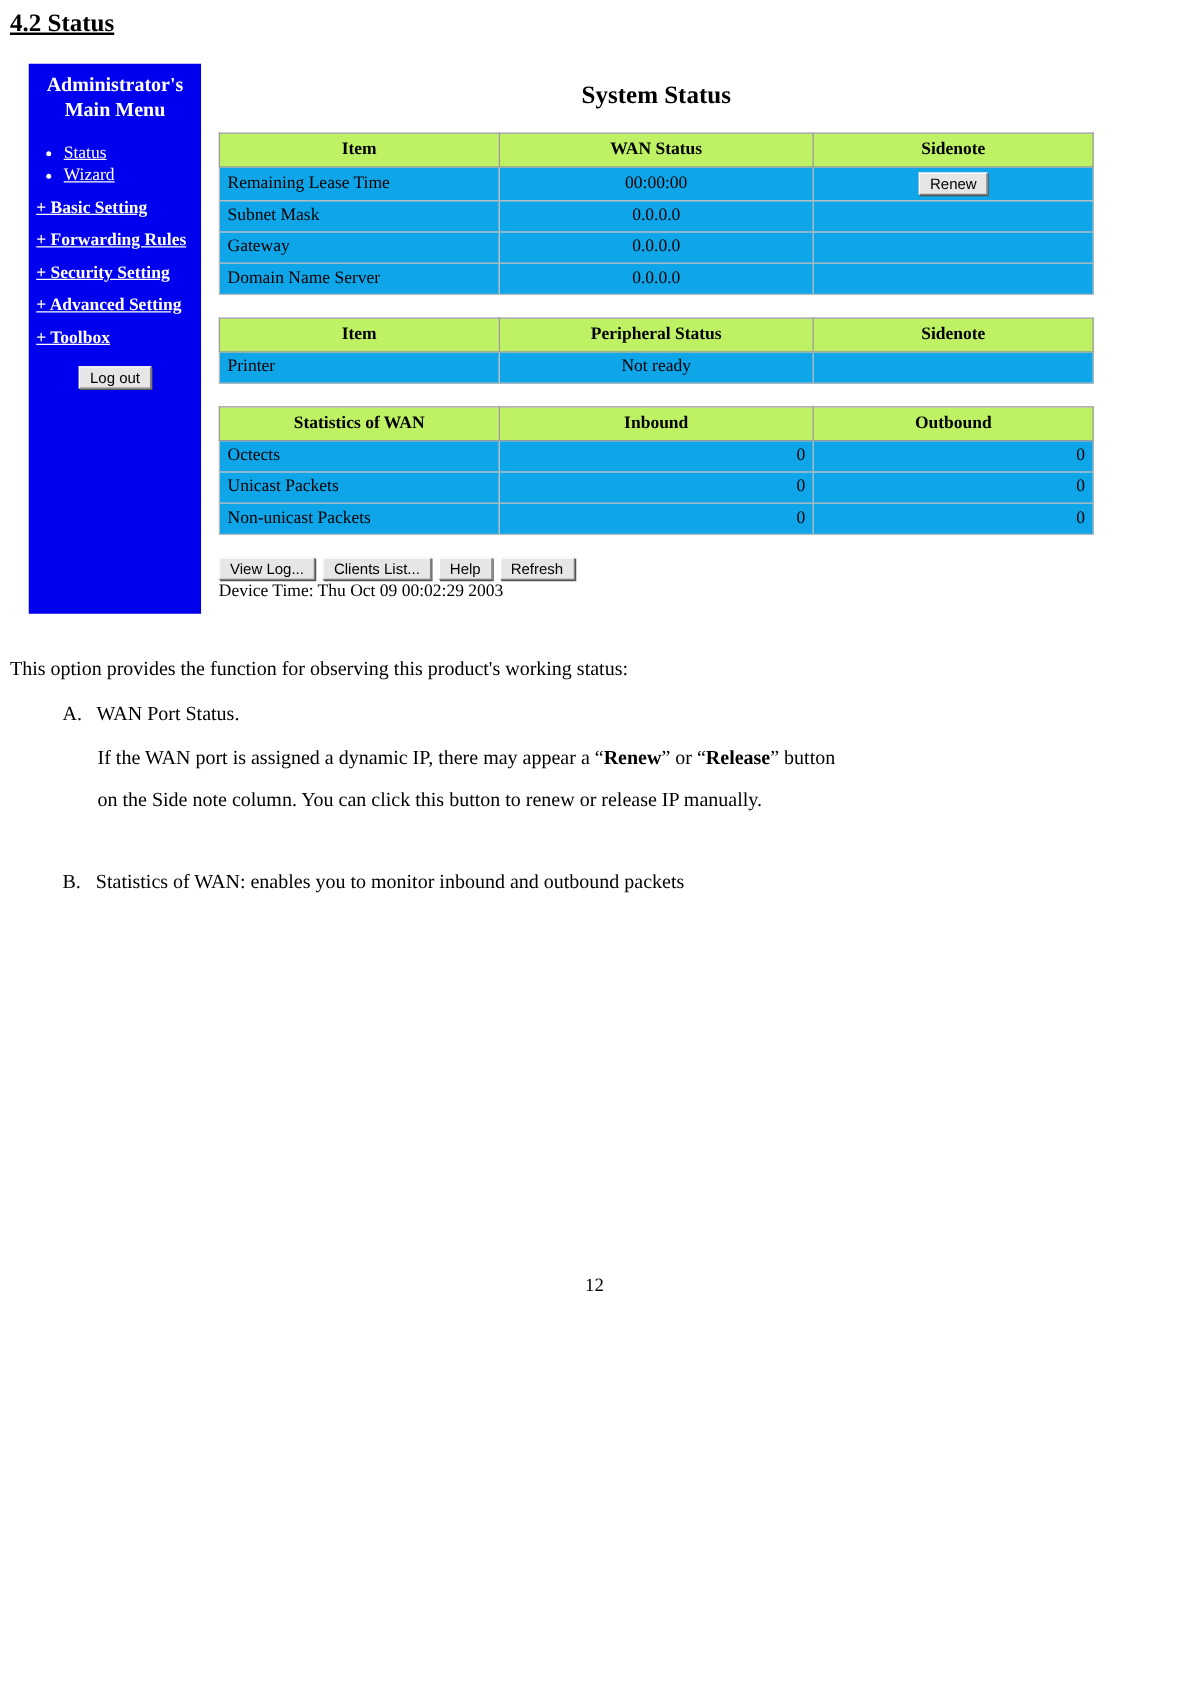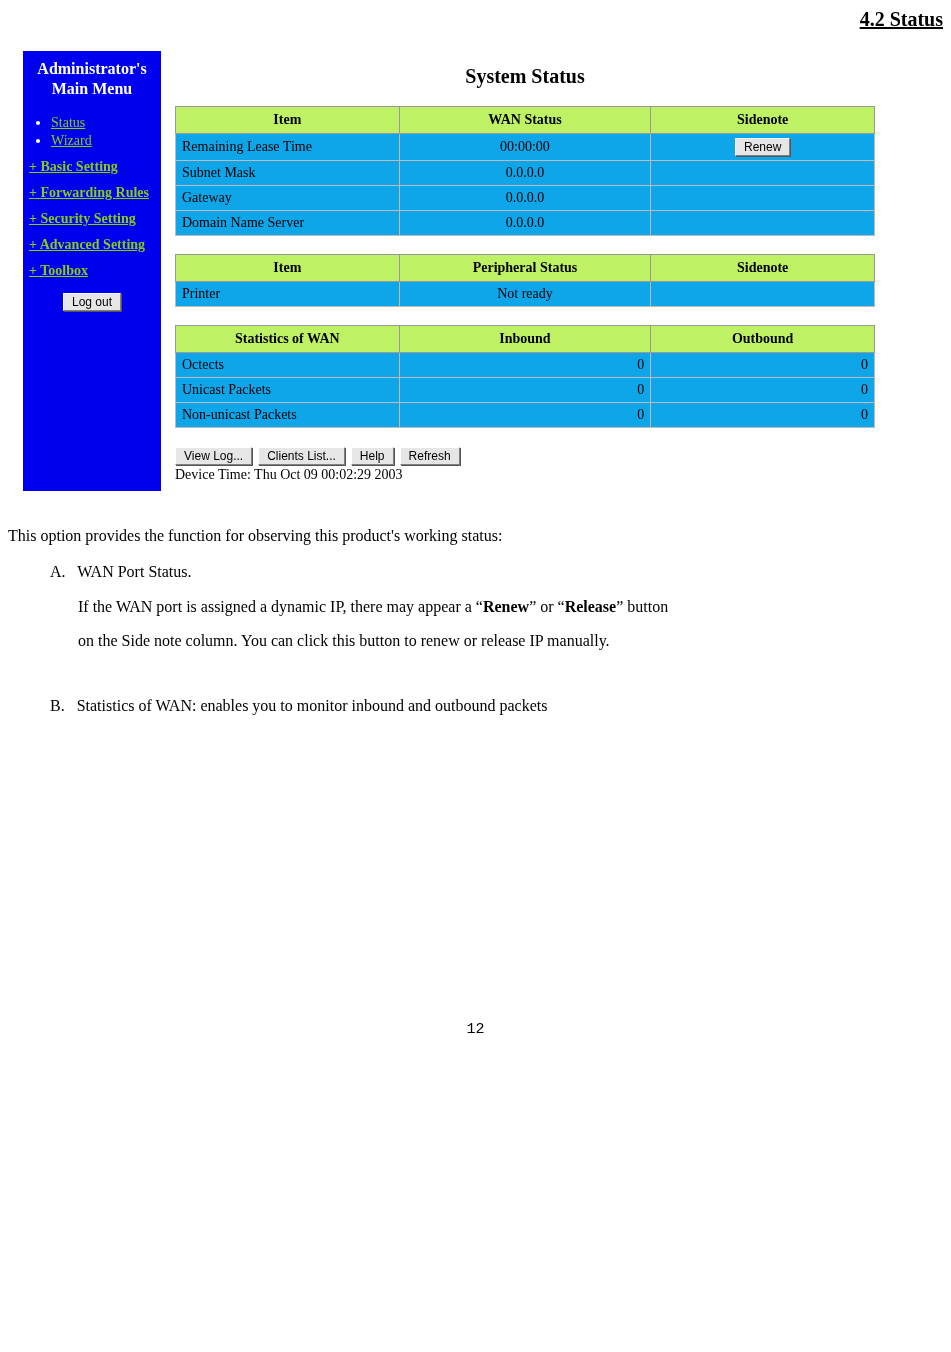--- a/index.html
+++ b/index.html
@@ -10,21 +10,20 @@
     font-size: 16px;
     color: #000;
     background: #fff;
     width: 951px;
   }
   h3.section-title {
     margin: 0 0 20px 0;
     font-size: 20px;
     text-decoration: underline;
     font-weight: bold;
-    text-align: right;
   }
   .app-frame {
     display: flex;
     width: 852px;
     margin: 0 0 30px 15px;
     border: 0;
   }
   .sidebar {
     width: 198px;
     background: #0000ee;
@@ -39,21 +38,21 @@
     margin: 0 0 16px 0;
     line-height: 1.25;
   }
   .sidebar ul {
     list-style: disc;
     padding-left: 22px;
     margin: 0 0 10px 0;
   }
   .sidebar ul li { margin: 0 0 2px 0; }
   .sidebar a {
-    color: #84cc16;
+    color: #ffffff;
     text-decoration: underline;
   }
   .sidebar .sec-link {
     display: block;
     margin: 10px 0;
     font-weight: bold;
   }
   .logout-wrap { text-align: center; margin-top: 14px; }
   button.win {
     font-family: Tahoma, Arial, sans-serif;
@@ -109,21 +108,20 @@
     font-size: 16px;
     line-height: 1.9;
   }
   .body-text p { margin: 0 0 6px 0; }
   .body-text .indent1 { padding-left: 42px; text-indent: -0px; margin-bottom: 4px; }
   .body-text .indent2 { padding-left: 70px; margin-bottom: 4px; }
   .page-num {
     text-align: center;
     margin-top: 300px;
     font-size: 15px;
-    font-family: Liberation Mono, monospace;
   }
   .col-item { width: 32%; }
   .col-mid  { width: 36%; }
   .col-side { width: 32%; }
 </style>
 </head>
 <body>
 
 <h3 class="section-title">4.2 Status</h3>
 

